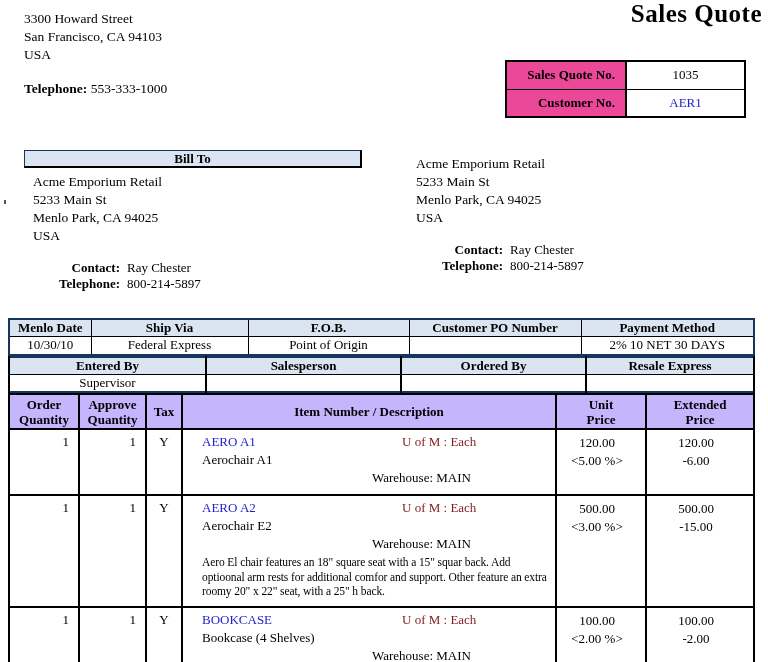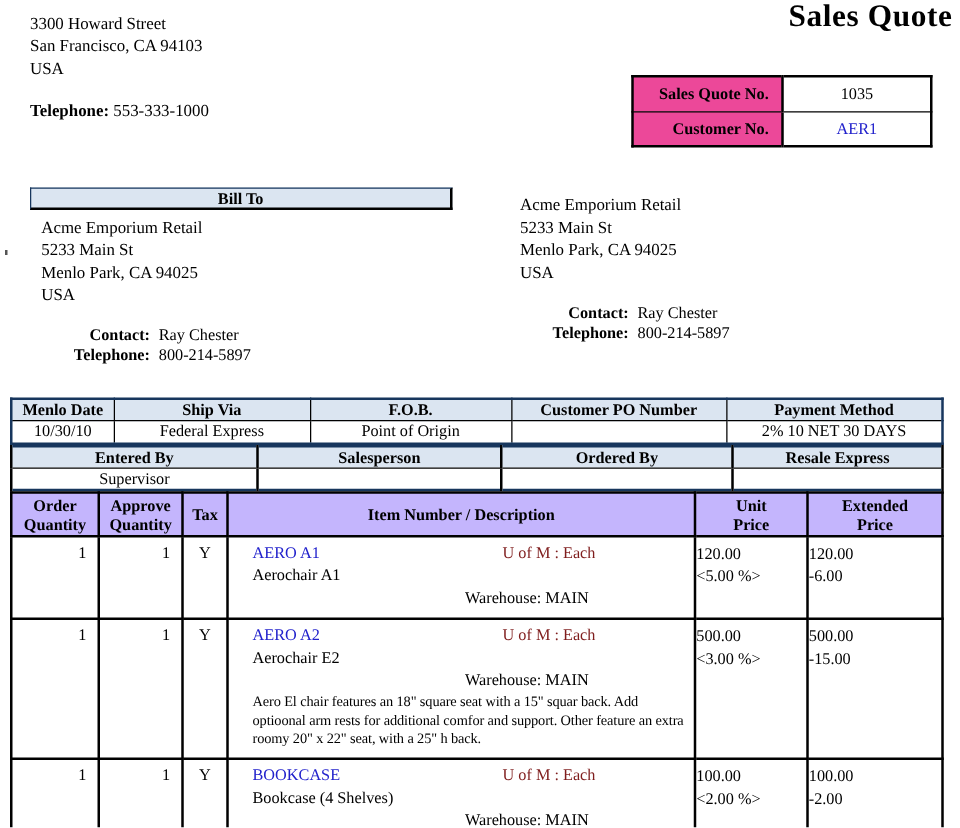--- a/index.html
+++ b/index.html
@@ -63,21 +63,21 @@
     text-align: center; vertical-align: middle; line-height: 15px; white-space: pre-line;
   }
   .items-table .irow td { background: #fff; }
   .cell-num { text-align: right; padding: 4px 9px 0 0; }
   .cell-tax { text-align: center; padding-top: 4px; }
   .cell-desc { padding: 3px 4px 0 19px; line-height: 18px; }
   .item-line { position: relative; }
   .uofm { position: absolute; left: 200px; top: 0; color: #7f1d1d; }
   .warehouse-line { padding-left: 170px; }
   .long-desc { white-space: pre-line; font-size: 11.5px; line-height: 14.5px; margin-top: 2px; letter-spacing: -0.1px; }
-  .cell-price { text-align: left; padding: 4px 8px 0 0; line-height: 18px; }
+  .cell-price { text-align: center; padding: 4px 8px 0 0; line-height: 18px; }
 </style>
 </head>
 <body>
 
 <div class="page">
 
   <div class="company">
     <div>3300  Howard Street</div>
     <div>San Francisco, CA 94103</div>
     <div>USA</div>

